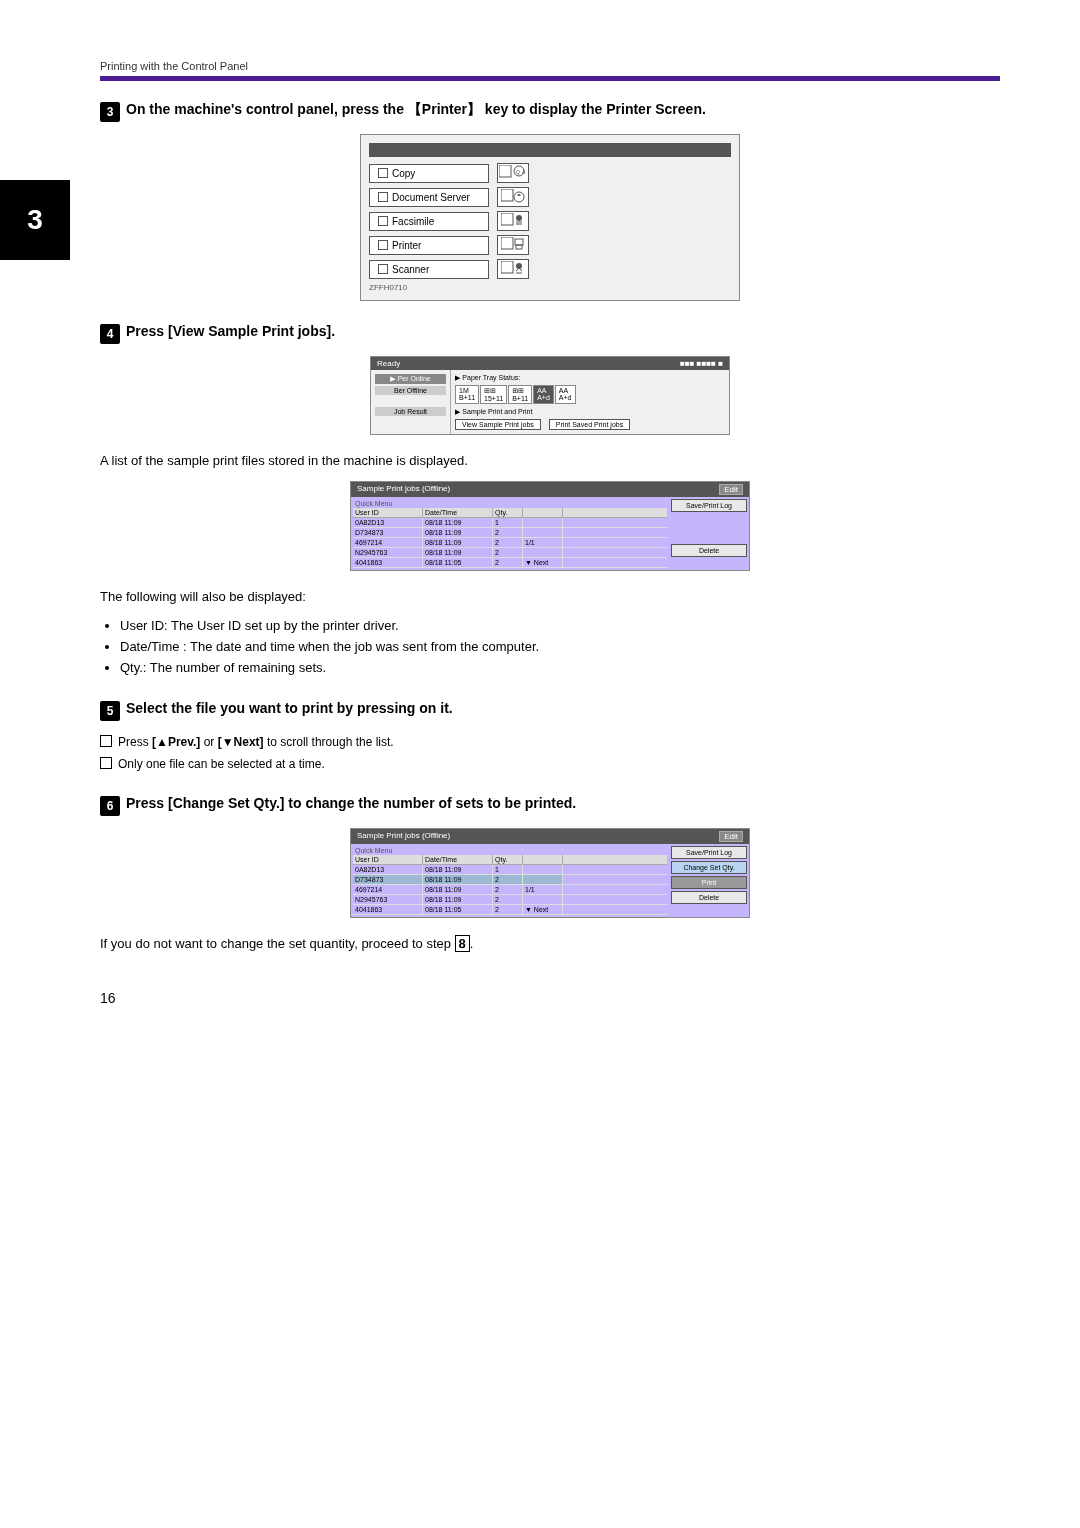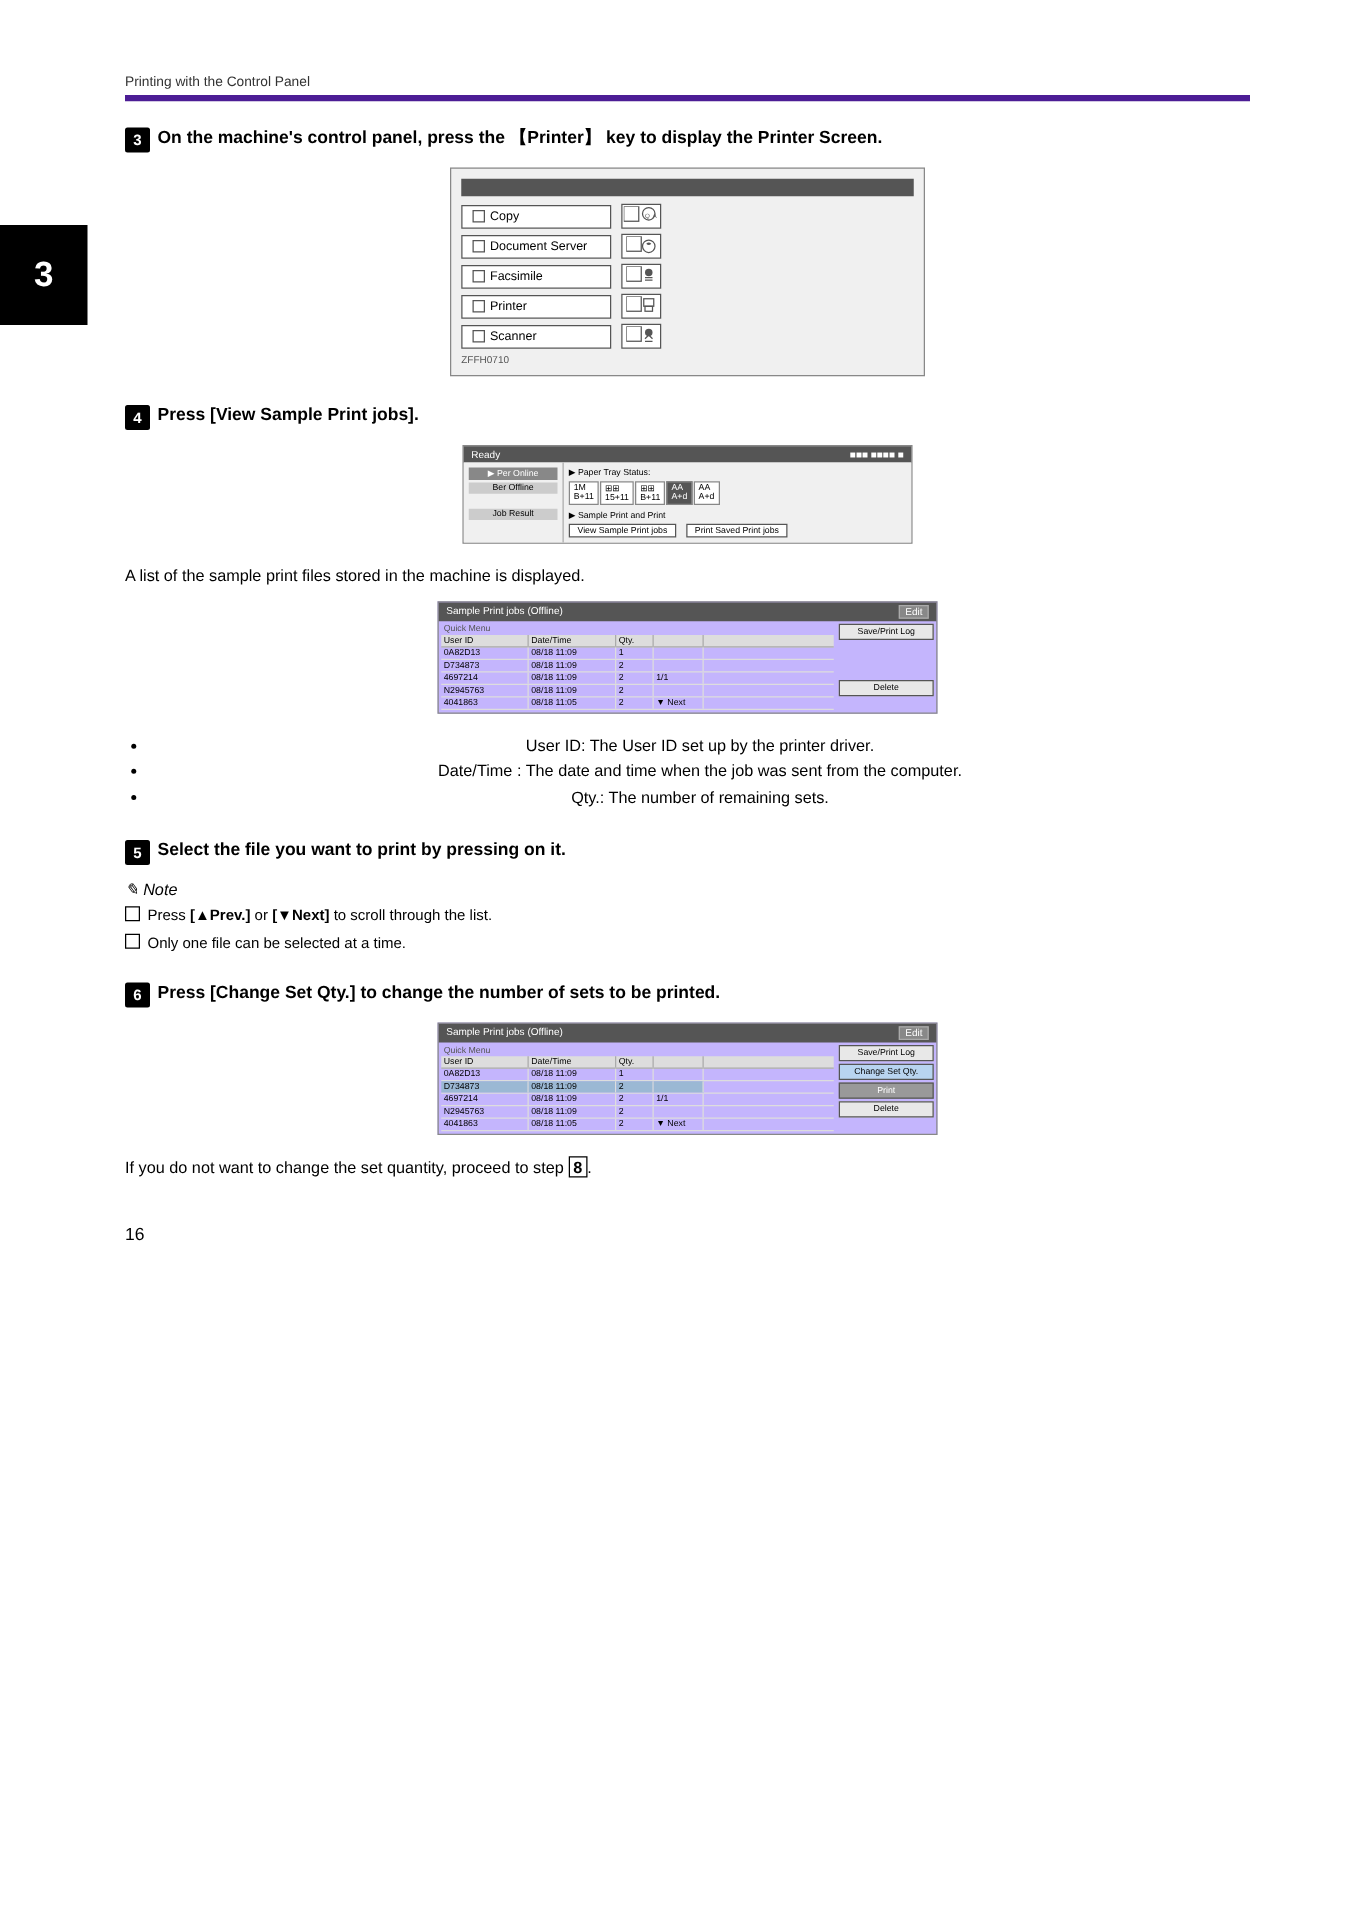--- a/index.html
+++ b/index.html
@@ -289,21 +289,20 @@
 
     .body-text {
       margin-bottom: 10px;
       font-size: 13px;
       line-height: 1.5;
     }
 
     .bullet-list {
       margin-left: 20px;
       margin-bottom: 10px;
-      text-align: center;
     }
 
     .bullet-list li {
       font-size: 13px;
       line-height: 1.6;
       list-style: disc;
     }
 
     .note-block {
       margin: 10px 0;
@@ -541,36 +540,36 @@
         </div>
         <div class="sample-table-right">
           <div class="side-btn">Save/Print Log</div>
           <div class="side-btn" style="visibility:hidden;">Change Set Qty.</div>
           <div class="side-btn active" style="visibility:hidden;">Print</div>
           <div class="side-btn">Delete</div>
         </div>
       </div>
     </div>
 
+    <div class="body-text">The following will also be displayed:</div>
 
     <ul class="bullet-list">
       <li>User ID: The User ID set up by the printer driver.</li>
       <li>Date/Time : The date and time when the job was sent from the computer.</li>
       <li>Qty.: The number of remaining sets.</li>
     </ul>
   </div>
 
   <div class="step-block">
     <div class="step-heading">
       <span class="step-num-circle">5</span>
       <span><strong>Select the file you want to print by pressing on it.</strong></span>
     </div>
 
     <div class="note-block">
-      <div class="note-label">✎ Note</div>
       <div class="note-item">
         <span class="note-checkbox"></span>
         <span>Press <strong>[▲Prev.]</strong> or <strong>[▼Next]</strong> to scroll through the list.</span>
       </div>
       <div class="note-item">
         <span class="note-checkbox"></span>
         <span>Only one file can be selected at a time.</span>
       </div>
     </div>
   </div>

